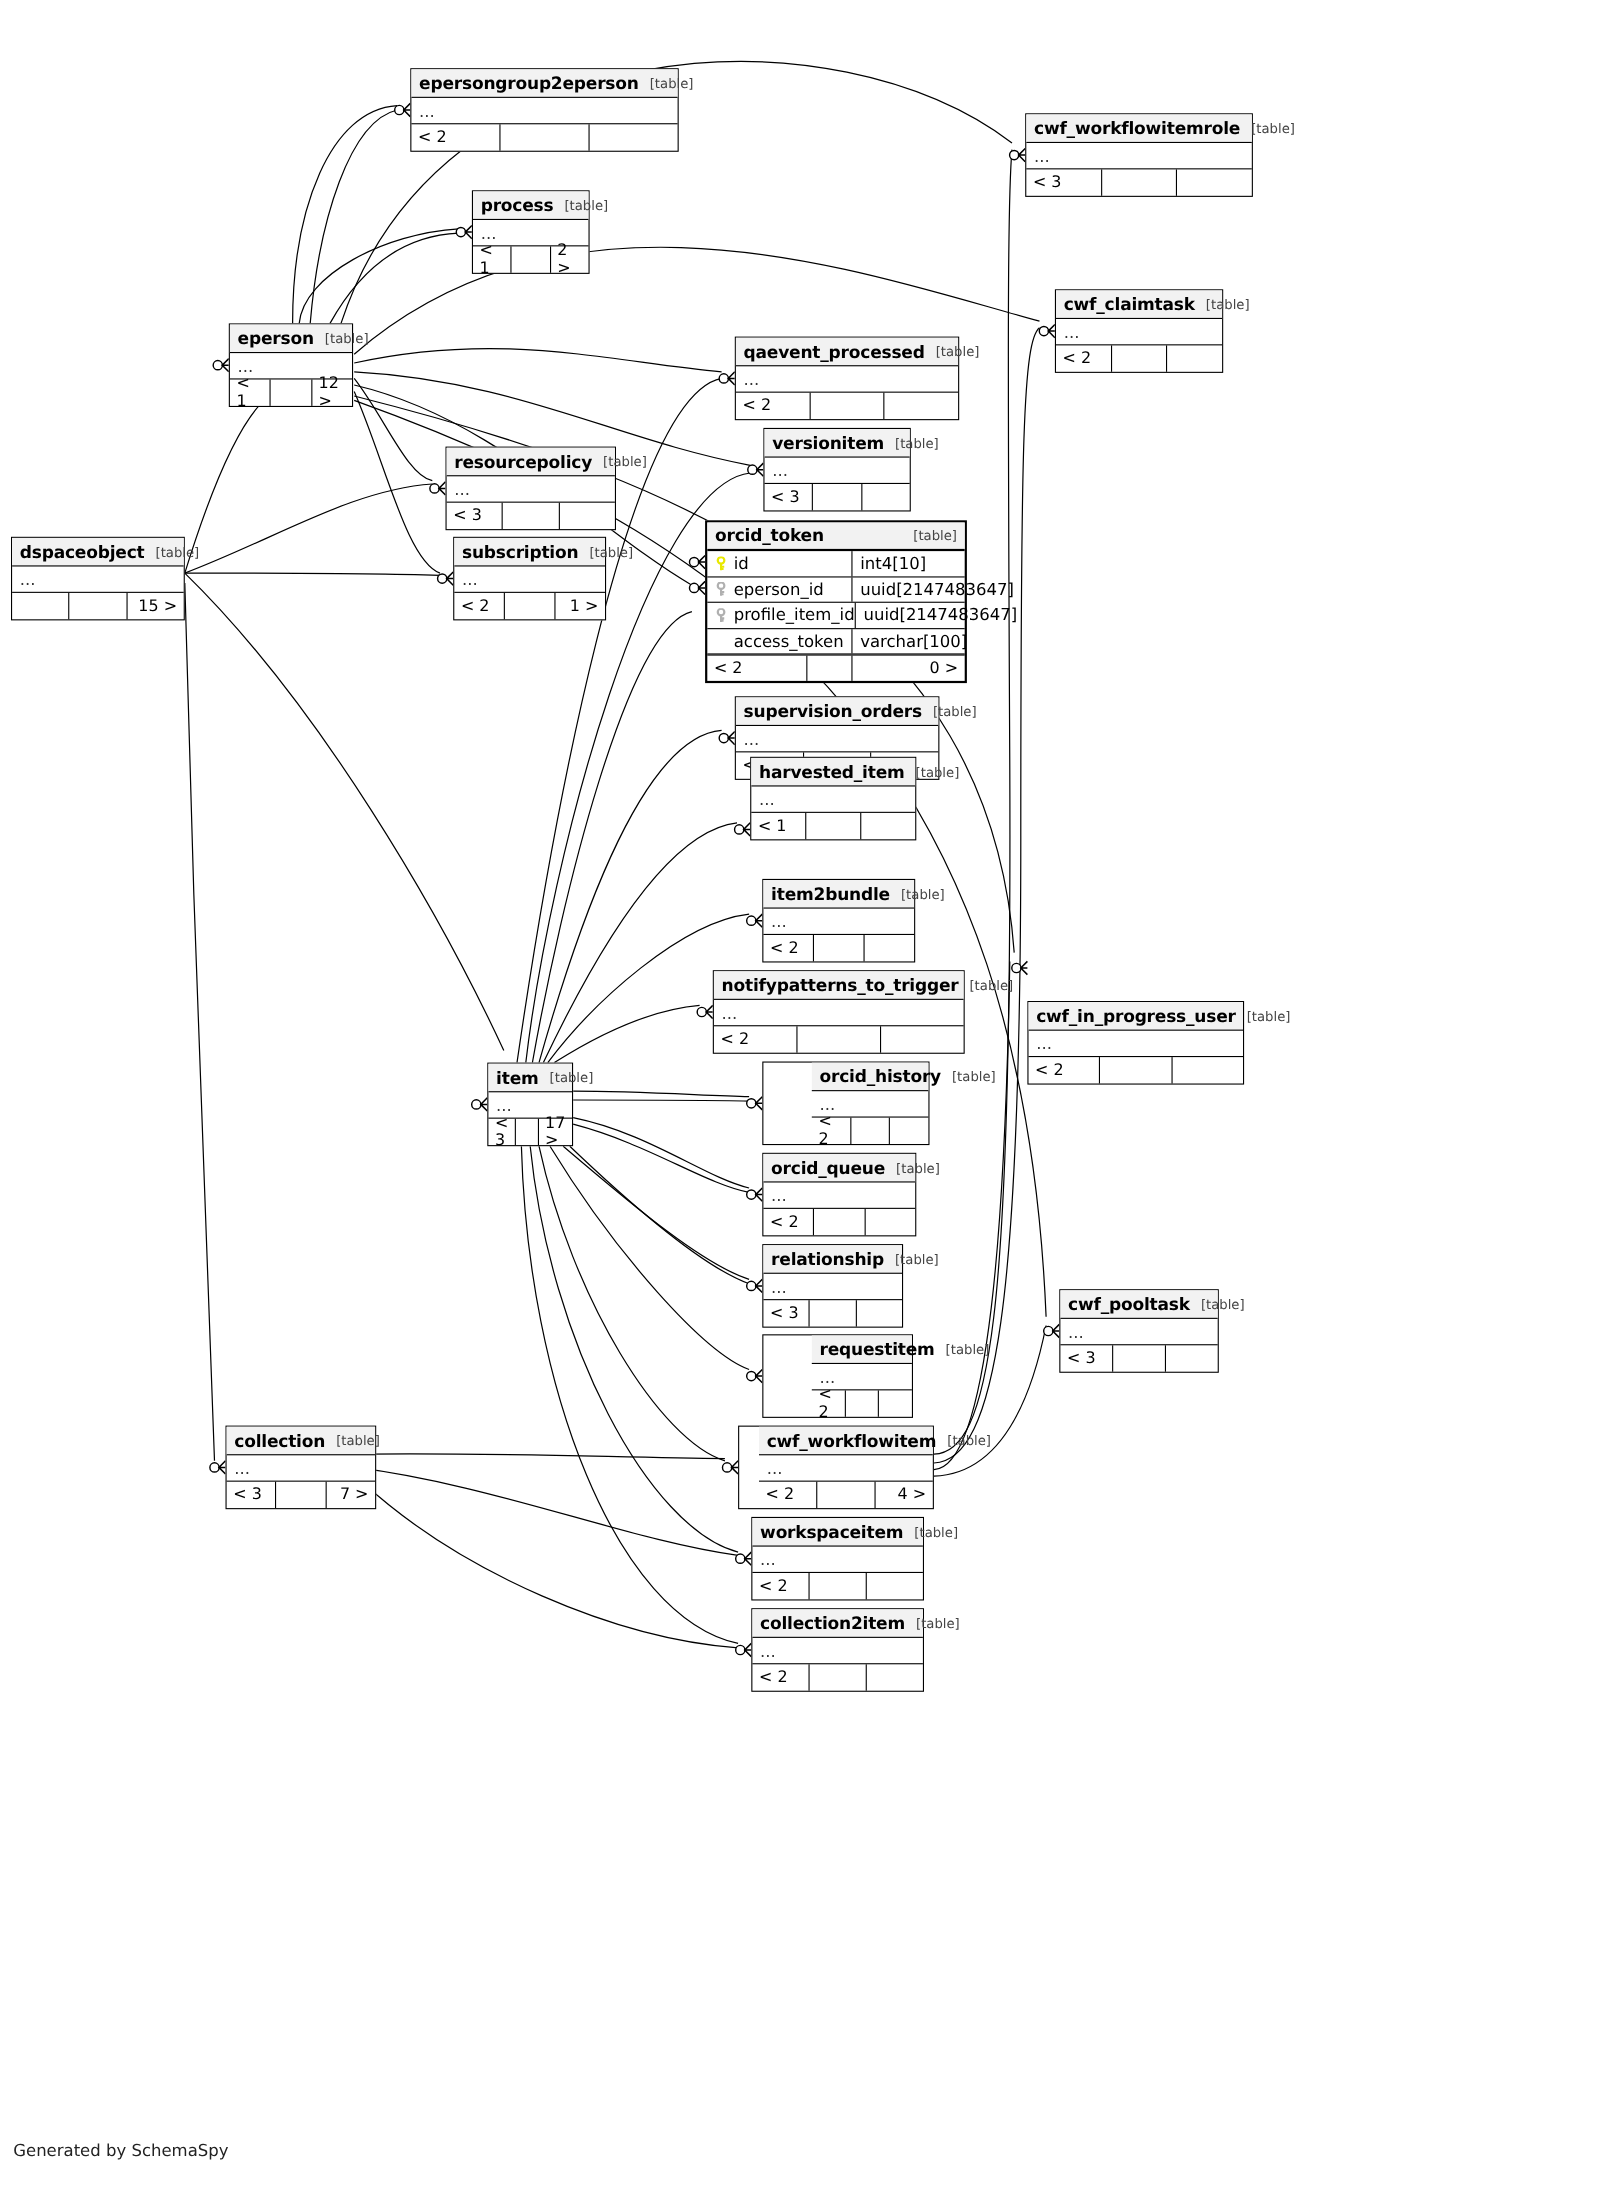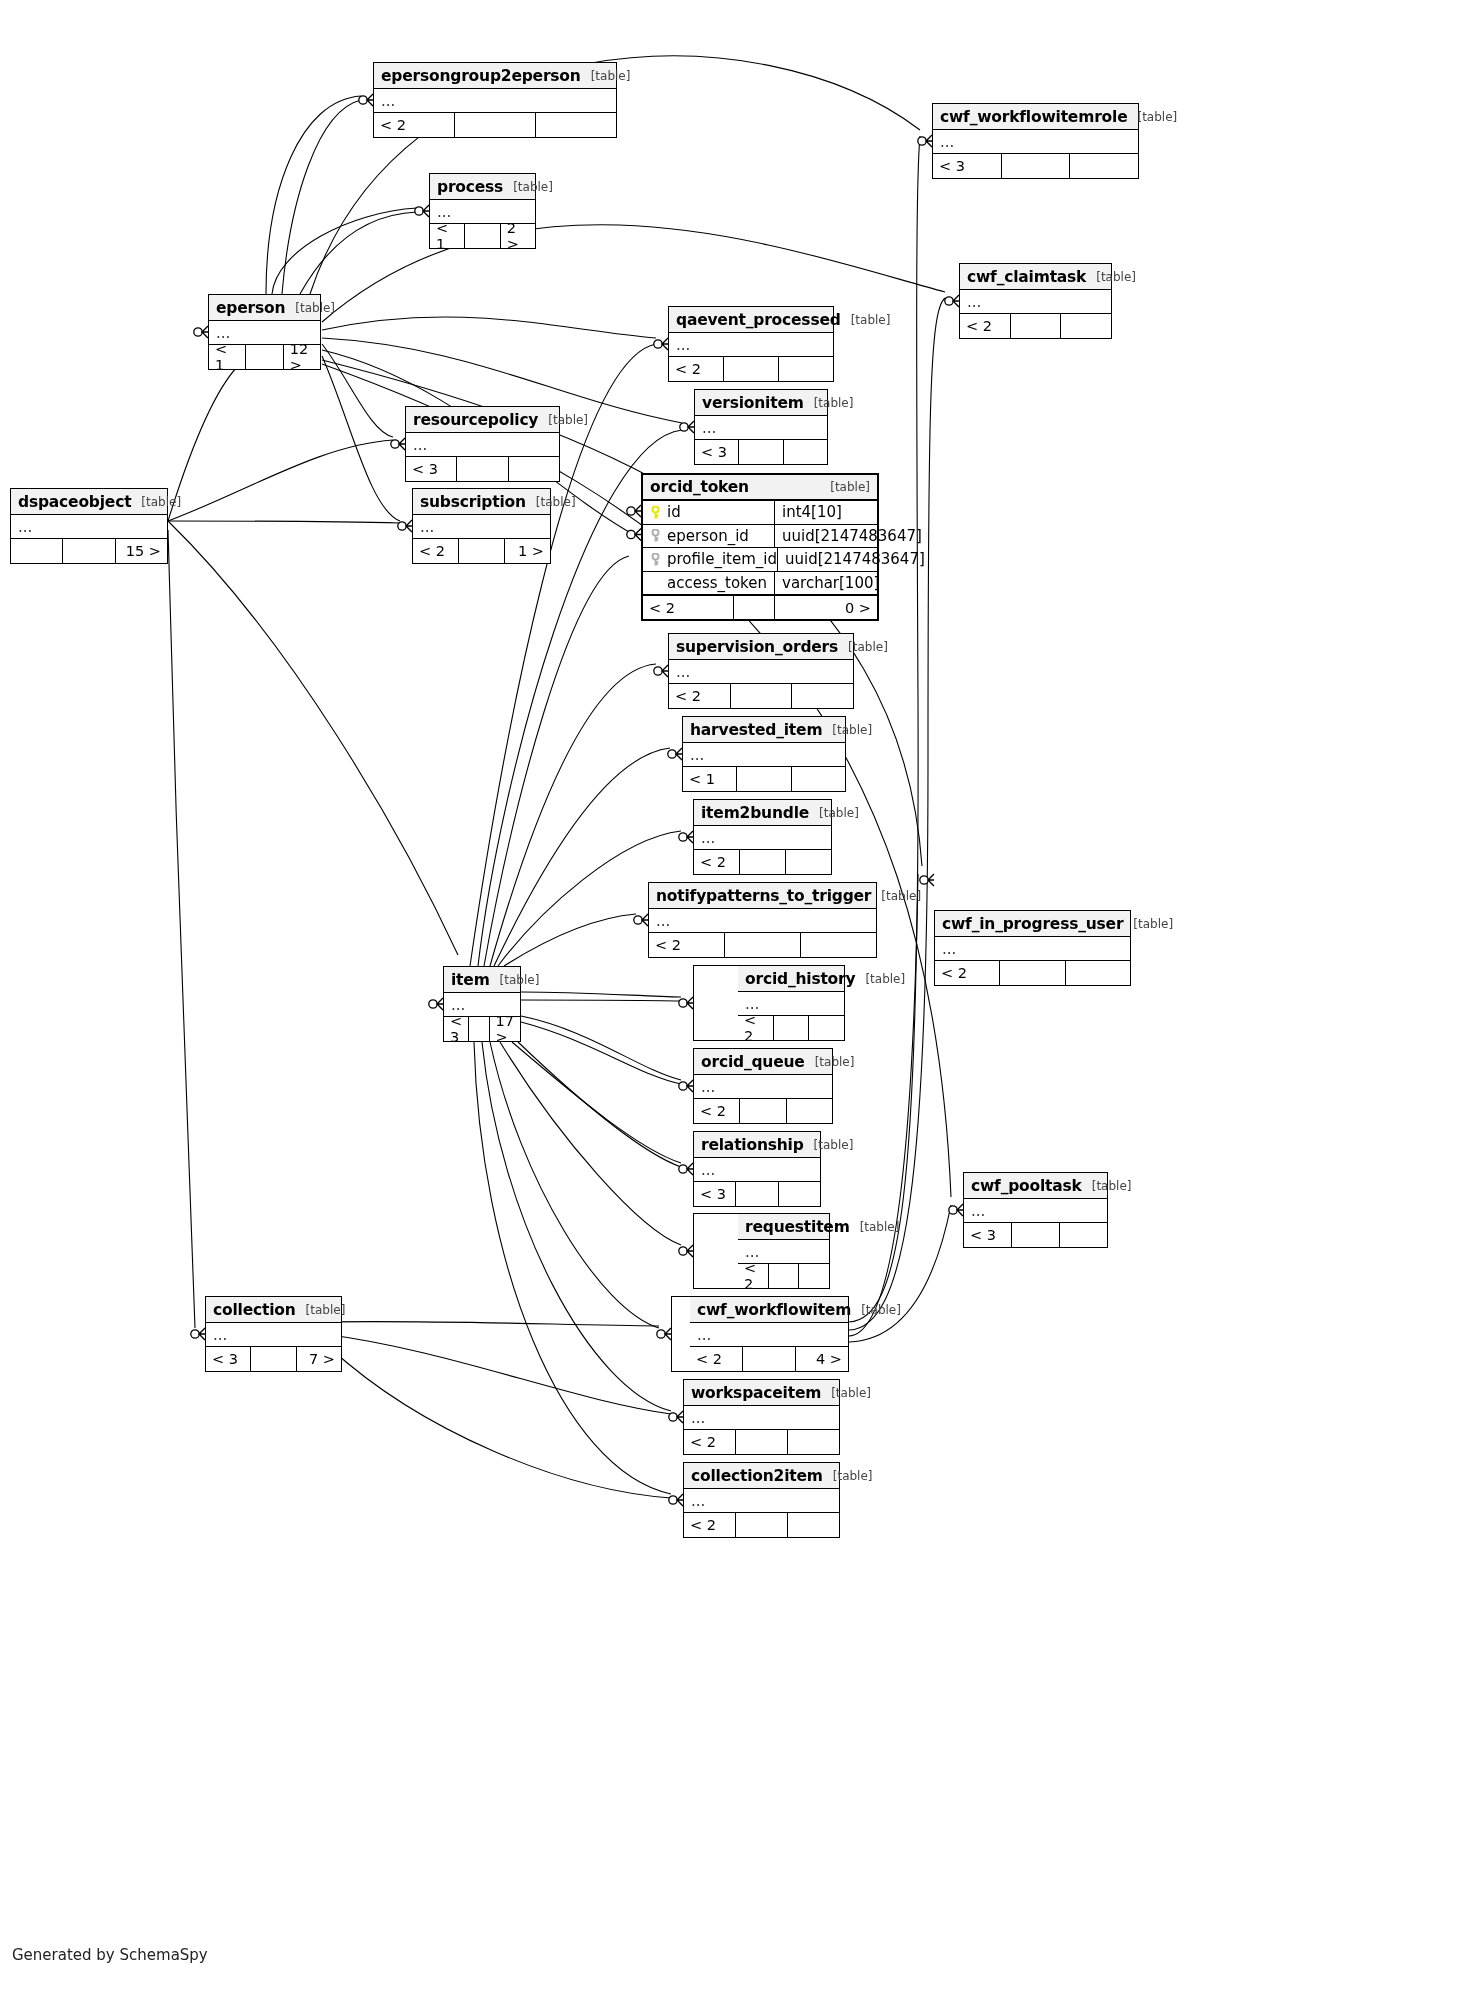--- a/index.html
+++ b/index.html
@@ -278,21 +278,21 @@
           <span class="tname">eperson</span>
           <span class="ttag">[table]</span>
         </div>
         <div class="tbody">...</div>
         <div class="tfoot">
           <div class="fc l" style="flex: 1 1 0px;">&lt; 1</div>
           <div class="fc mid" style="flex: 1 1 0px;"></div>
           <div class="fc r" style="flex: 1 1 0px;">12 &gt;</div>
         </div>
       </div>
-      <div class="tbl" style="left: 668px; top: 306px; width: 166px;">
+      <div class="tbl" style="left: 668px; top: 306px; width: 204px;">
         <div class="thead">
           <span class="tname">qaevent_processed</span>
           <span class="ttag">[table]</span>
         </div>
         <div class="tbody">...</div>
         <div class="tfoot">
           <div class="fc l" style="flex: 1 1 0px;">&lt; 2</div>
           <div class="fc mid" style="flex: 1 1 0px;"></div>
           <div class="fc r" style="flex: 1 1 0px;"></div>
         </div>
@@ -398,21 +398,21 @@
           <span class="tname">supervision_orders</span>
           <span class="ttag">[table]</span>
         </div>
         <div class="tbody">...</div>
         <div class="tfoot">
           <div class="fc l" style="flex: 1 1 0px;">&lt; 2</div>
           <div class="fc mid" style="flex: 1 1 0px;"></div>
           <div class="fc r" style="flex: 1 1 0px;"></div>
         </div>
       </div>
-      <div class="tbl" style="left: 682px; top: 716px; width: 164px; text-align: right;">
+      <div class="tbl" style="left: 682px; top: 688px; width: 151px; text-align: right;">
         <div class="thead">
           <span class="tname">harvested_item</span>
           <span class="ttag">[table]</span>
         </div>
         <div class="tbody">...</div>
         <div class="tfoot">
           <div class="fc l" style="flex: 1 1 0px;">&lt; 1</div>
           <div class="fc mid" style="flex: 1 1 0px;"></div>
           <div class="fc r" style="flex: 1 1 0px;"></div>
         </div>

